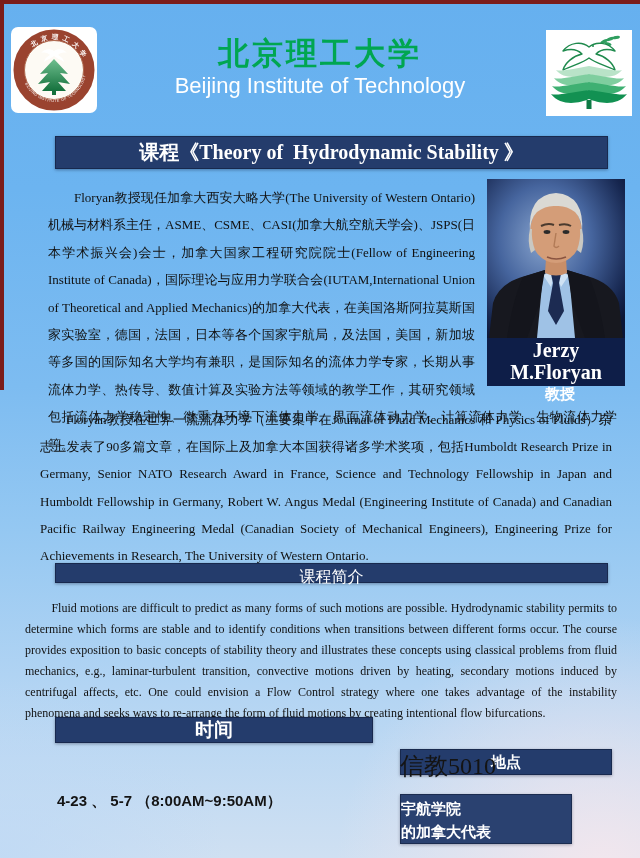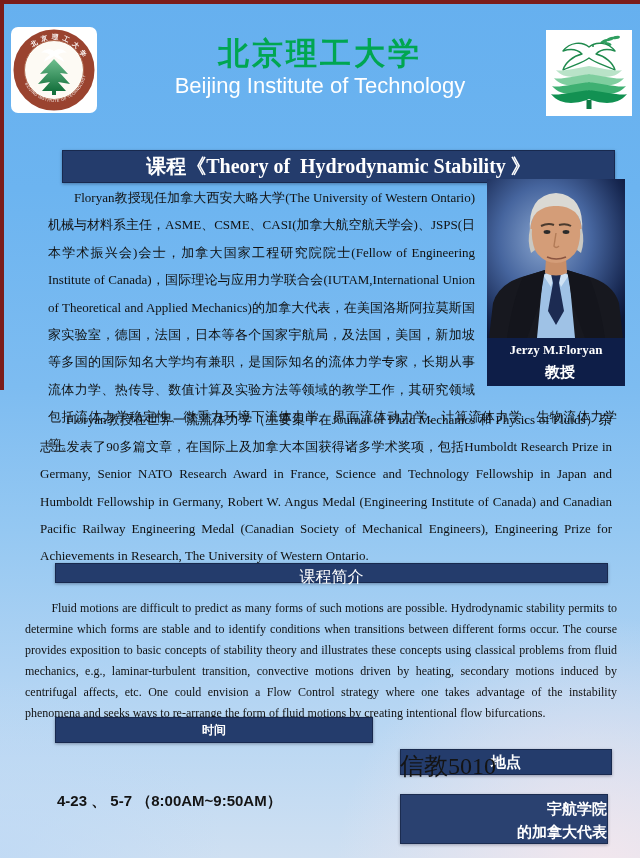--- a/index.html
+++ b/index.html
@@ -19,60 +19,60 @@
   .logo-left{left:11px;top:27px;width:86px;height:86px;border-radius:7px;}
   .logo-right{right:8px;top:30px;width:86px;height:86px;}
   .title-cn{position:absolute;top:33px;left:0;width:100%;text-align:center;
     font-size:31px;font-weight:700;color:#00a651;letter-spacing:3px;}
   .title-en{position:absolute;top:73px;left:0;width:100%;text-align:center;
     font-family:"Liberation Sans","DejaVu Sans",sans-serif;font-size:22px;color:#fff;}
 
   
   .banner{position:absolute;background:#243c6c;color:#fff;text-align:center;
     border:1px solid #18294e;box-sizing:border-box;box-shadow:0 1px 3px rgba(0,0,30,.35);}
-  .banner-course{left:55px;top:150px;width:553px;height:33px;line-height:31px;
-    font-size:20px;font-weight:700;white-space:pre;margin-left:7px;}
+  .banner-course{left:55px;top:136px;width:553px;height:33px;line-height:31px;
+    font-size:20px;font-weight:700;white-space:pre;}
   .banner-intro{left:55px;top:563px;width:553px;height:20px;line-height:26px;
     font-family:"Liberation Sans","DejaVu Sans",sans-serif;font-size:16px;font-weight:400;}
   .banner-time{left:55px;top:717px;width:318px;height:26px;line-height:24px;
-    font-family:"Liberation Sans","DejaVu Sans",sans-serif;font-size:12px;font-weight:700;}
+    font-family:"Liberation Sans","DejaVu Sans",sans-serif;font-size:19px;font-weight:700;}
   .banner-loc{left:400px;top:749px;width:212px;height:26px;line-height:24px;
     font-family:"Liberation Sans","DejaVu Sans",sans-serif;font-size:15px;font-weight:700;}
 
   
   .bio1{position:absolute;left:40px;top:176px;width:585px;
     font-size:13px;line-height:27.4px;text-align:justify;}
   .bio1 p{margin:8px;text-indent:2em;}
   .bio2{position:absolute;left:40px;top:406px;width:572px;
     font-size:13px;line-height:27.2px;text-align:justify;text-indent:2em;}
 
   
   .photo-frame{float:right;width:138px;height:207px;margin:3px 0 6px 12px;
     background:#0e1e48;text-indent:0;}
   .photo-frame svg{display:block;}
   .photo-caption{padding-top:1px;}
-  .photo-name{text-align:center;color:#fff;font-weight:700;font-size:13px;line-height:22px;}
+  .photo-name{text-align:center;color:#fff;font-weight:700;font-size:20px;line-height:22px;}
   .photo-title{text-align:center;color:#fff;font-weight:700;font-size:15px;line-height:22px;margin-left:8px;}
 
   
   .intro-text{position:absolute;left:25px;top:598px;width:592px;
     font-size:12px;line-height:21px;text-align:justify;text-indent:2.2em;}
 
   
   .time-lines{position:absolute;left:57px;top:743px;width:340px;
     font-family:"Liberation Sans","DejaVu Sans",sans-serif;font-size:15px;font-weight:700;
     color:#141414;line-height:23px;white-space:pre;}
   .loc-value{position:absolute;left:400px;top:750px;width:212px;text-align:left;
     font-size:24px;color:#141414;}
 
   
-  .org-box{position:absolute;left:400px;top:794px;width:208px;height:50px;
+  .org-box{position:absolute;left:400px;top:794px;width:172px;height:50px;
     background:#2a4170;border:1px solid #1b2c50;box-sizing:border-box;color:#fff;
     font-family:"Liberation Sans","DejaVu Sans",sans-serif;font-weight:700;font-size:15px;
-    text-align:right;line-height:23px;padding-top:2px;box-shadow:0 1px 3px rgba(0,0,30,.3);}
+    text-align:left;line-height:23px;padding-top:2px;box-shadow:0 1px 3px rgba(0,0,30,.3);}
 </style>
 </head>
 <body>
 
 <div class="poster">
   <div class="border-top"></div>
   <div class="border-left"></div>
 
   <div class="title-cn">北京理工大学</div>
   <div class="title-en">Beijing Institute of Technology</div>

